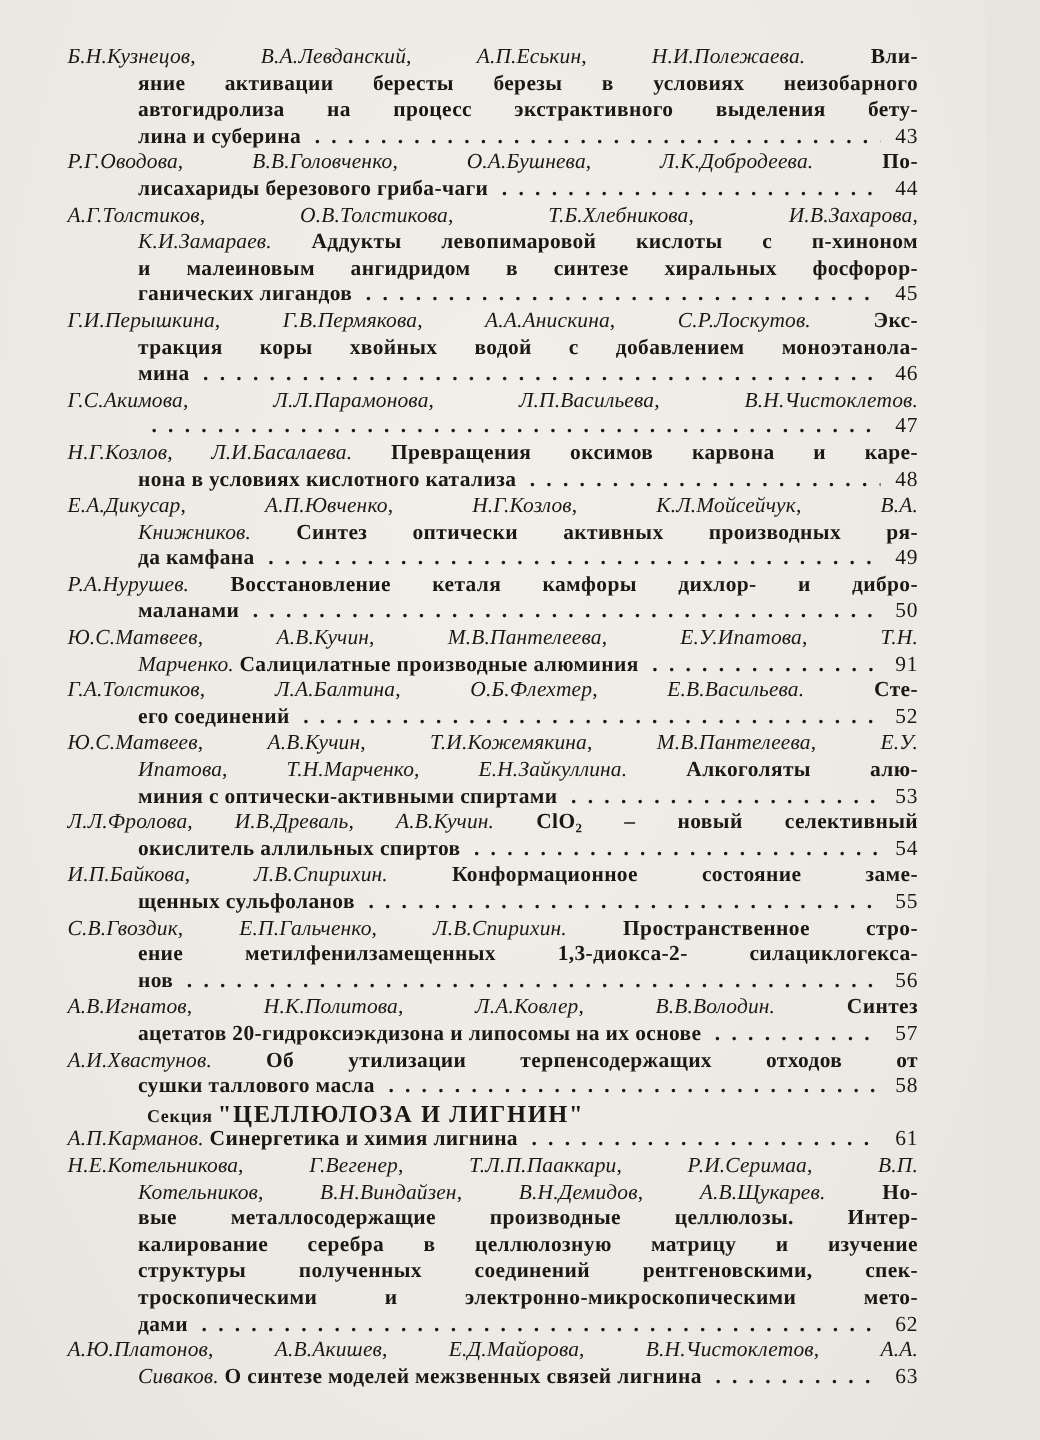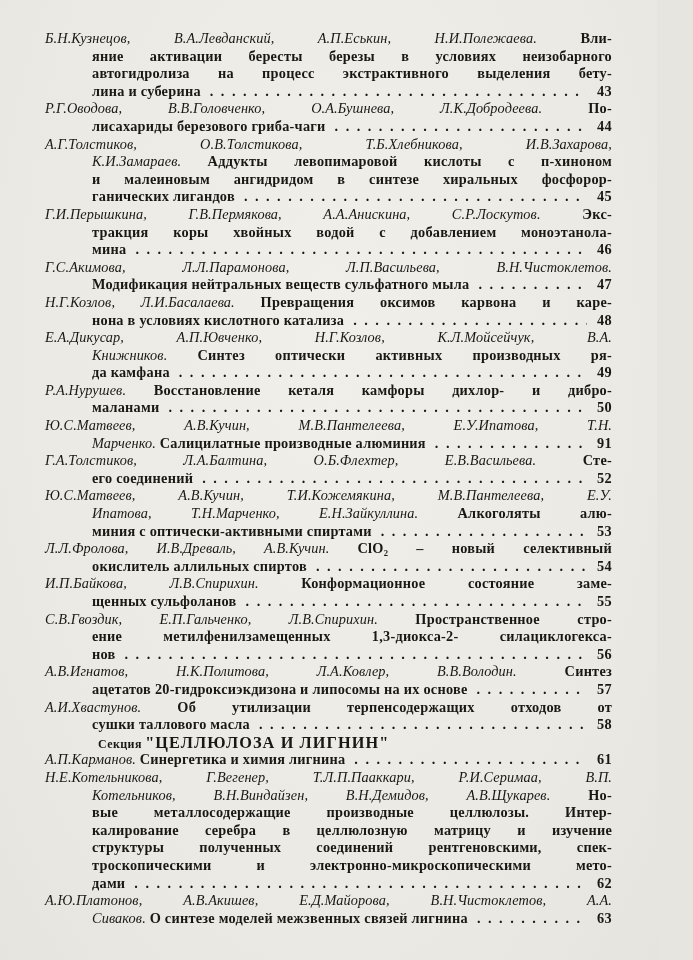--- a/index.html
+++ b/index.html
@@ -39,21 +39,21 @@
     padding-left: 9px;
     font-weight: 700;
   }
   .leader::after {
     content: "..................................................................................";
     letter-spacing: 7.5px;
   }
   .page-num {
     flex: 0 0 auto;
     margin-left: 10px;
-    font-weight: 700;
+    font-weight: 400;
     letter-spacing: 0.4px;
   }
   .section-line {
     padding-left: 53px;
     line-height: 17.6px;
     height: 17.6px;
     white-space: nowrap;
   }
   .section-prefix { font-size: 12px; font-weight: 700; letter-spacing: 0.4px; }
   .section-title  { font-size: 16.3px; font-weight: 700; letter-spacing: 1.1px; }
@@ -96,21 +96,20 @@
         <div class="line ind"><span class="line-text"><span class="title">тракция коры хвойных водой с добавлением моноэтанола-</span></span></div>
         <div class="line ind last">
           <span class="line-text"><span class="title">мина</span></span>
           <span class="leader"></span>
           <span class="page-num">46</span>
         </div>
       </div>
       <div class="entry">
         <div class="line"><span class="line-text"><span class="authors">Г.С.Акимова, Л.Л.Парамонова, Л.П.Васильева, В.Н.Чистоклетов.</span></span></div>
         <div class="line ind last">
-          <span class="line-text"><span class="title">Модификация нейтральных веществ сульфатного мыла</span></span>
           <span class="leader"></span>
           <span class="page-num">47</span>
         </div>
       </div>
       <div class="entry">
         <div class="line"><span class="line-text"><span class="authors">Н.Г.Козлов, Л.И.Басалаева.</span><span class="title"> Превращения оксимов карвона и каре-</span></span></div>
         <div class="line ind last">
           <span class="line-text"><span class="title">нона в условиях кислотного катализа</span></span>
           <span class="leader"></span>
           <span class="page-num">48</span>

